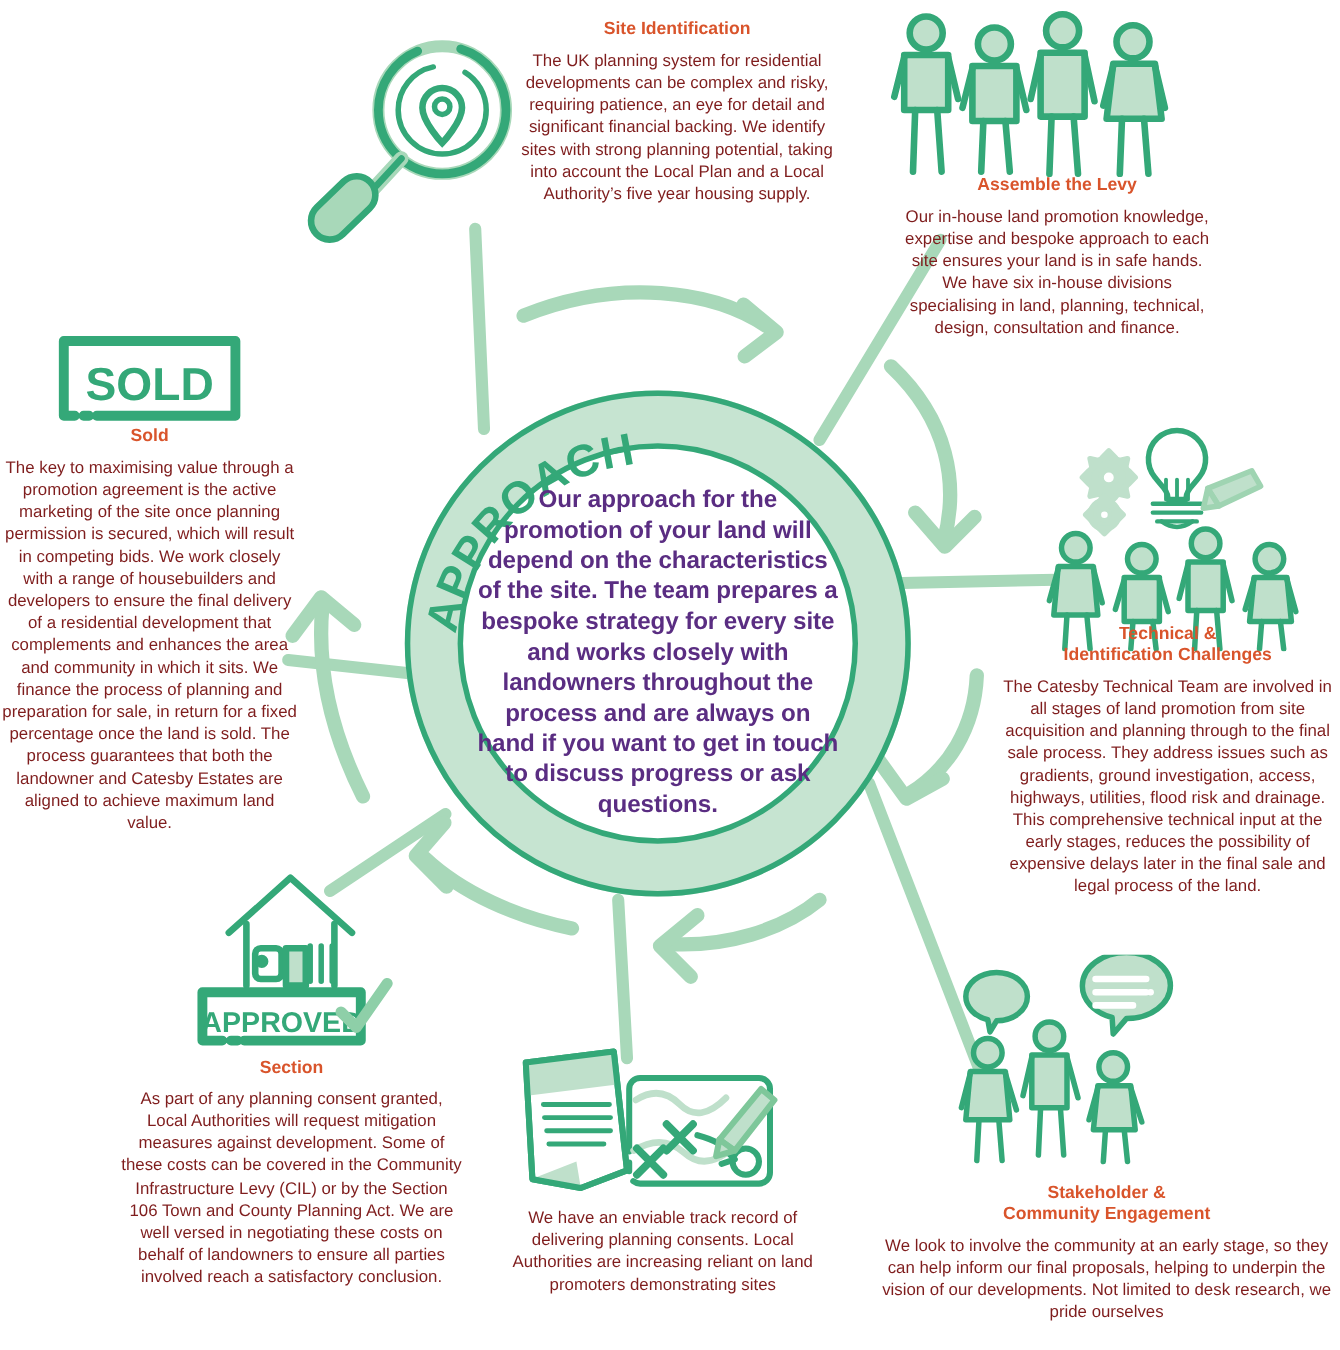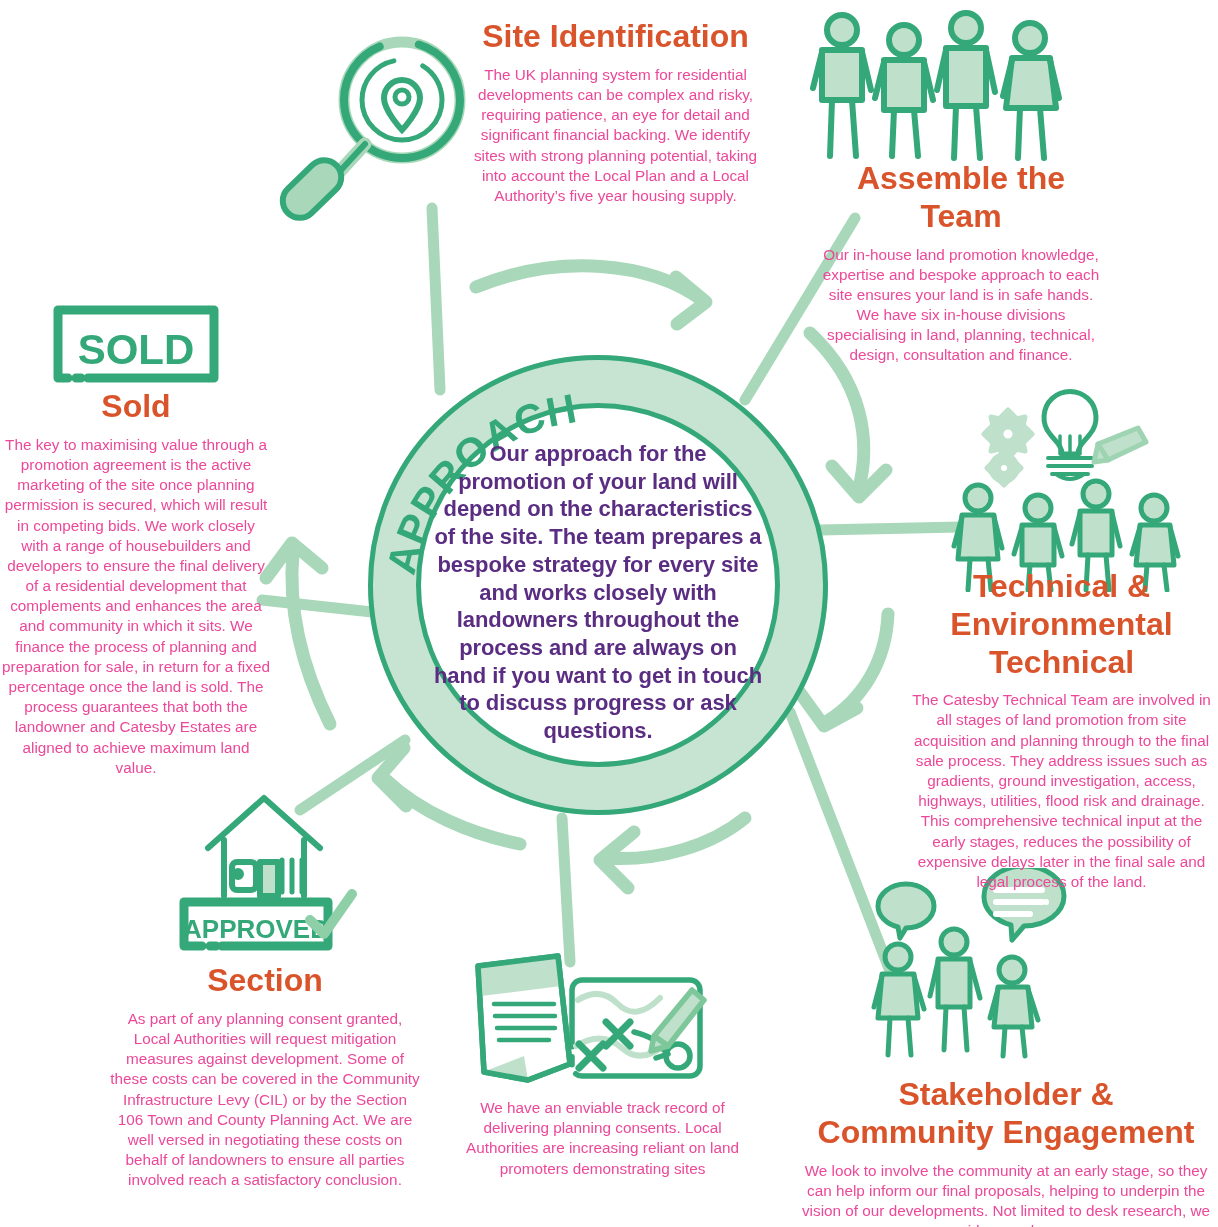--- a/index.html
+++ b/index.html
@@ -71,28 +71,28 @@
     font-weight: bold;
     fill: #34a878;
     letter-spacing: 1px;
   }
 
   
   .block { position: absolute; }
   .block h3 {
     margin: 0 0 9px 0;
     color: #d9542b;
-    font-size: 32px;
+    font-size: 16px;
     font-weight: bold;
     text-align: center;
     line-height: 1.18;
   }
   .block p {
     margin: 0;
-    color: #ec4899;
+    color: #7f1d1d;
     font-size: 15.3px;
     line-height: 1.32;
     text-align: center;
   }
 
   #blk-site  { left: 468px; top: 18px;  width: 295px; }
   #blk-team  { left: 820px; top: 160px; width: 282px; }
   #blk-tech  { left: 905px; top: 568px; width: 313px; }
   #blk-stake { left: 796px; top: 1076px; width: 420px; }
   #blk-plan  { left: 455px; top: 1098px; width: 295px; }
@@ -362,28 +362,28 @@
       <text class="sold-label" x="92" y="66" font-size="42" text-anchor="middle">SOLD</text>
     </svg>
   </div>
 
   <div class="block" id="blk-site">
     <h3>Site Identification</h3>
     <p>The UK planning system for residential developments can be complex and risky, requiring patience, an eye for detail and significant financial backing. We identify sites with strong planning potential, taking into account the Local Plan and a Local Authority’s five year housing supply.</p>
   </div>
 
   <div class="block" id="blk-team">
-    <h3>Assemble the Team</h3>
+    <h3>Assemble the Levy</h3>
     <p>Our in-house land promotion knowledge, expertise and bespoke approach to each site ensures your land is in safe hands.  We have six in-house divisions specialising in land, planning, technical, design, consultation and finance.</p>
   </div>
 
   <div class="block" id="blk-tech">
     <h3>
       <span>Technical &amp;</span><br>
-      <span>Environmental Technical</span>
+      <span>Identification Challenges</span>
     </h3>
     <p>The Catesby Technical Team are involved in all stages of land promotion from site acquisition and planning through to the final sale process. They address issues such as gradients, ground investigation, access, highways, utilities, flood risk and drainage.  This comprehensive technical input at the early stages, reduces the possibility of expensive delays later in the final sale and legal process of the land.</p>
   </div>
 
   <div class="block" id="blk-stake">
     <h3>
       <span>Stakeholder &amp;</span><br>
       <span>Community Engagement</span>
     </h3>
     <p>We look to involve the community at an early stage, so they can help inform our final proposals, helping to underpin the vision of our developments. Not limited to desk research, we pride ourselves</p>

